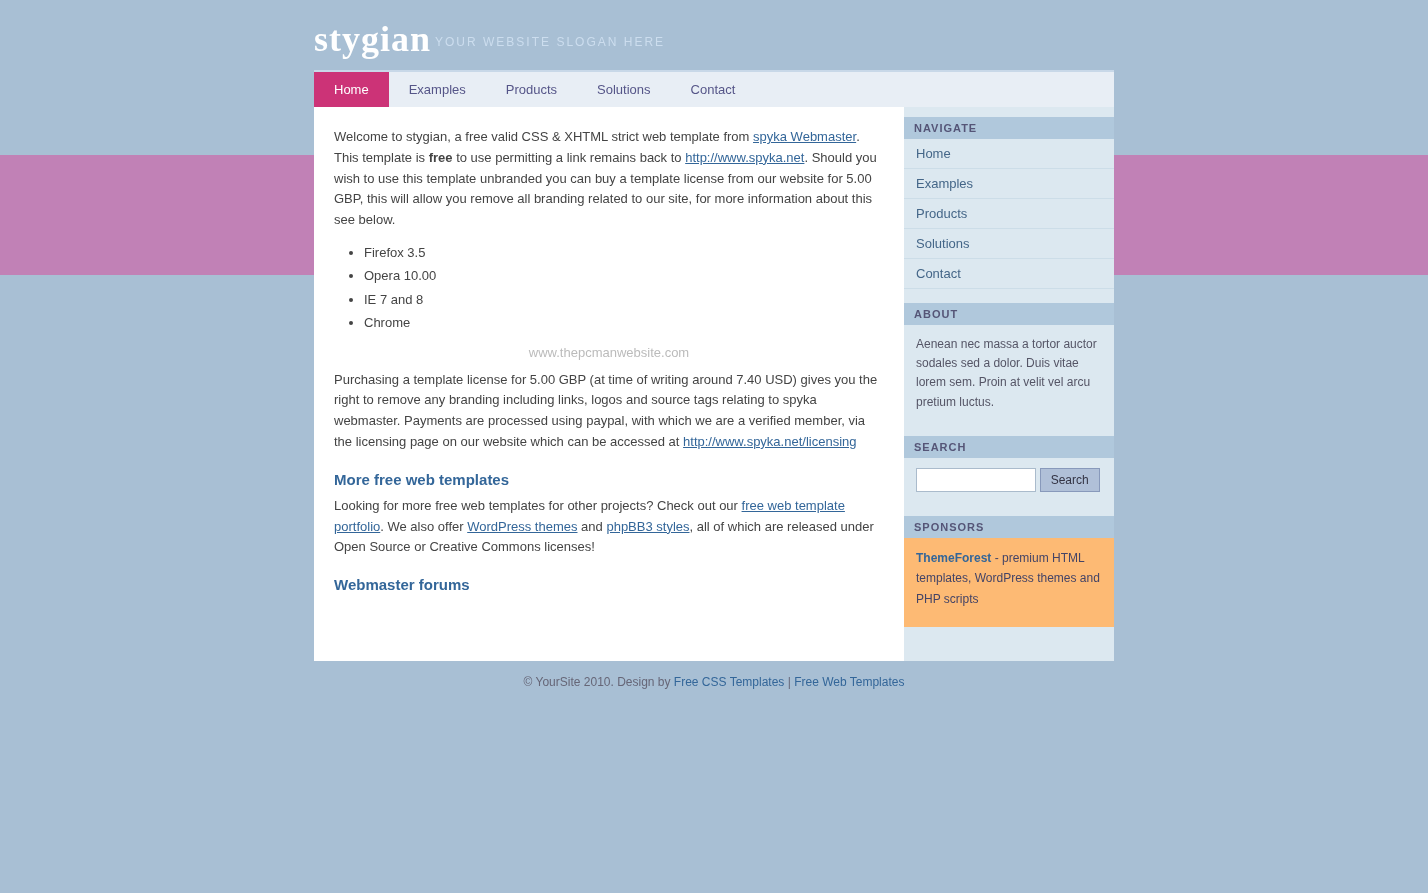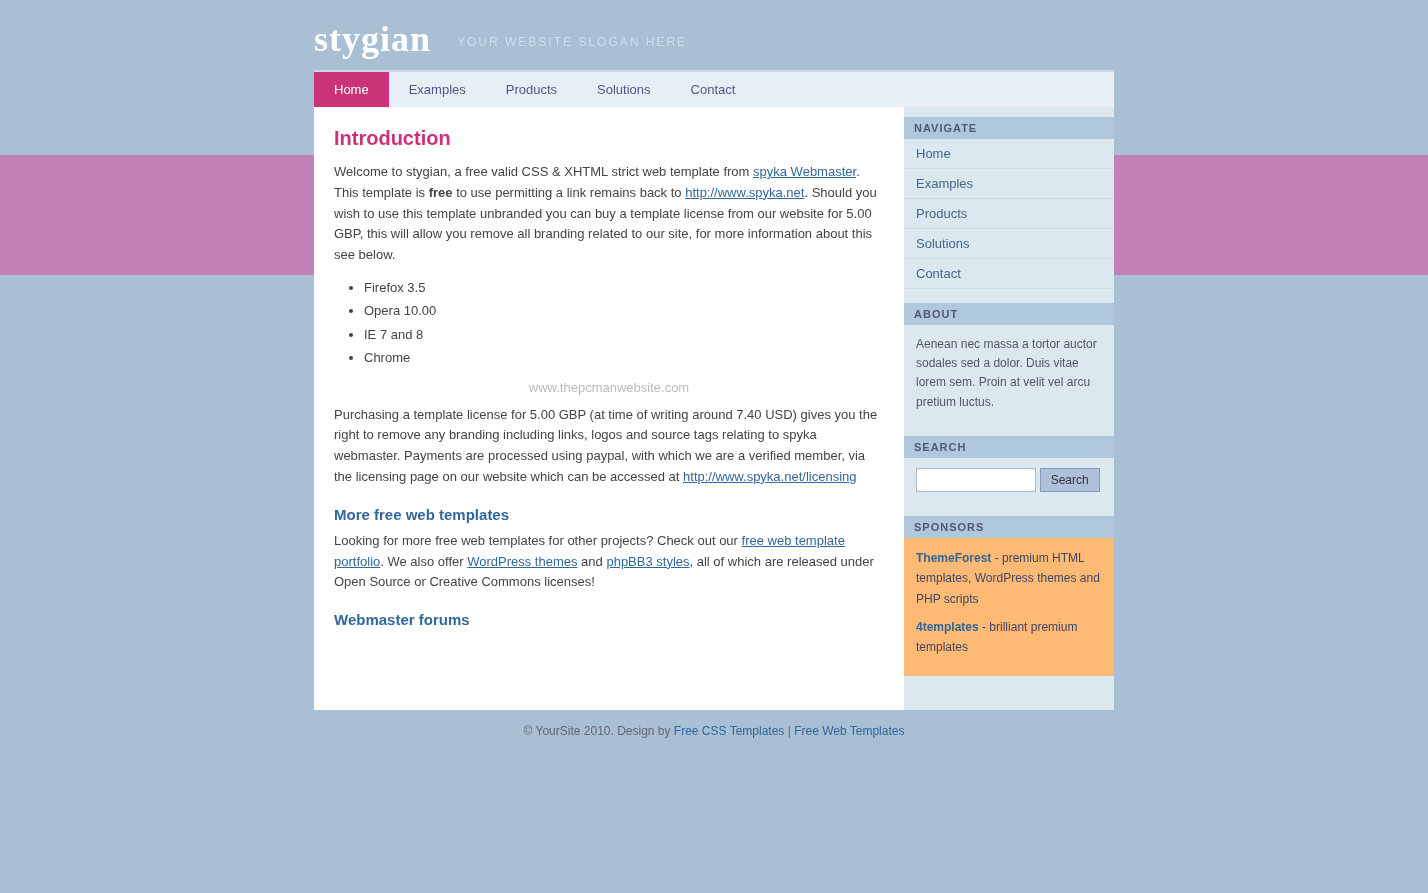--- a/index.html
+++ b/index.html
@@ -26,21 +26,21 @@
       opacity: 0.7;
     }
 
     
     #header {
       width: 800px;
       margin: 0 auto;
       padding: 18px 0 10px 0;
       display: flex;
       align-items: center;
-      gap: 26px;
+      gap: 4px;
     }
     #site-title {
       font-size: 36px;
       font-weight: bold;
       color: #fff;
       font-family: Georgia, serif;
       letter-spacing: 1px;
     }
     #site-slogan {
       font-size: 12px;
@@ -246,21 +246,20 @@
     <li>
         <a href="#">Contact</a>
       </li>
   </ul>
 </div>
 
 <div id="wrapper">
 
   <div id="content">
 
-    <h2>Introduction</h2>
 
     <p>
       <span>Welcome to stygian, a free valid CSS &amp; XHTML strict web template from </span><a href="#">spyka Webmaster</a><span>. This template is </span><strong>free</strong><span> to use permitting a link remains back to </span><a href="#">http://www.spyka.net</a><span>. Should you wish to use this template unbranded you can buy a template license from our website for 5.00 GBP, this will allow you remove all branding related to our site, for more information about this see below.</span>
     </p>
 
 
     <ul>
       <li>Firefox 3.5</li>
       <li>Opera 10.00</li>
       <li>IE 7 and 8</li>
@@ -319,23 +318,20 @@
         <button>Search</button>
       </div>
     </div>
 
     <div class="sidebar-box">
       <div class="sidebar-box-title">SPONSORS</div>
       <div class="sidebar-sponsors">
         <p>
           <a href="#">ThemeForest</a><span> - premium HTML templates, WordPress themes and PHP scripts</span>
         </p>
-        <p>
-          <a href="#">4templates</a><span> - brilliant premium templates</span>
-        </p>
       </div>
     </div>
 
   </div>
 
 </div>
 
 <div id="footer">
   <span>© YourSite 2010. Design by </span><a href="#">Free CSS Templates</a><span> | </span><a href="#">Free Web Templates</a>
 </div>

